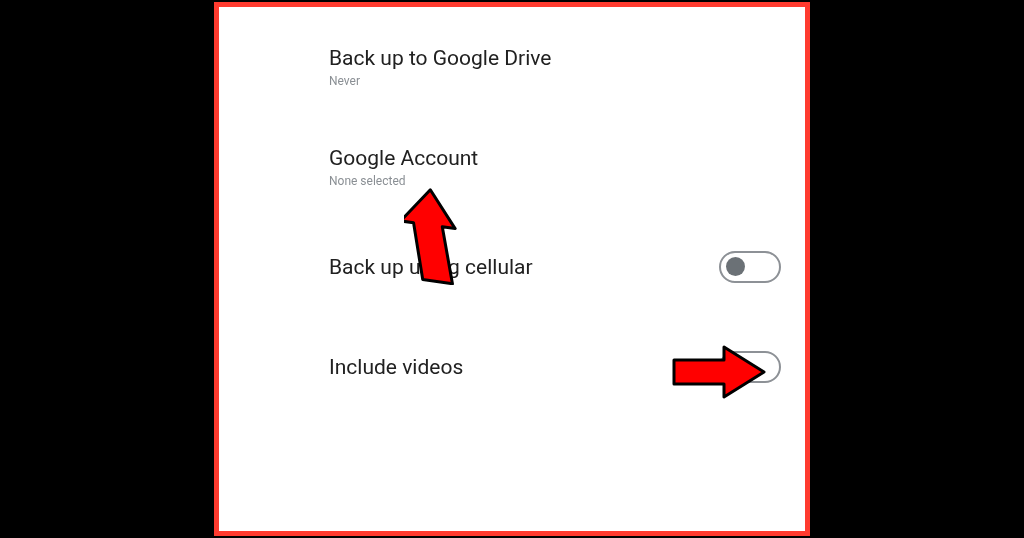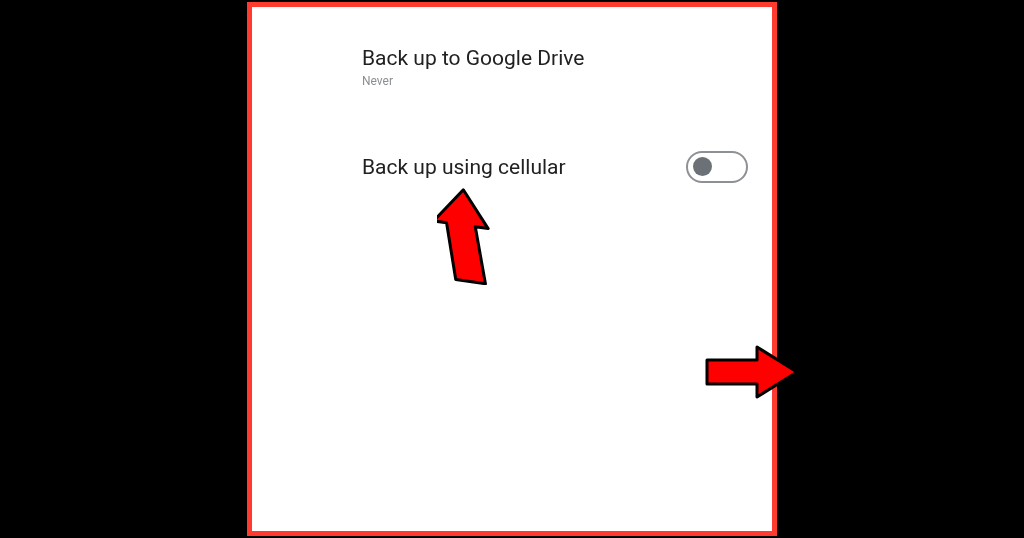--- a/index.html
+++ b/index.html
@@ -10,21 +10,21 @@
     body {
       width: 1024px;
       height: 538px;
       background: #000;
       display: flex;
       align-items: center;
       justify-content: center;
       font-family: Roboto, Arial, sans-serif;
     }
     .frame {
-      width: 530px;
+      width: 596px;
       height: 534px;
       background: #fff;
       border: 5px solid #ff3b2f;
       position: relative;
       padding: 24px 0 0 0;
     }
     .setting-row {
       display: flex;
       align-items: center;
       justify-content: space-between;
@@ -80,28 +80,40 @@
 
 <div class="frame">
 
   <div class="setting-row">
     <div class="setting-text">
       <span class="setting-label">Back up to Google Drive</span>
       <span class="setting-value">Never</span>
     </div>
   </div>
 
+  <div class="setting-row">
+    <div class="setting-text">
+      <span class="setting-label">Google Account</span>
+      <span class="setting-value">None selected</span>
+    </div>
+  </div>
 
   <div class="setting-row">
     <div class="setting-text">
       <span class="setting-label">Back up using cellular</span>
     </div>
     <div class="toggle"></div>
   </div>
 
+  <div class="setting-row">
+    <div class="setting-text">
+      <span class="setting-label">Include videos</span>
+    </div>
+    <div class="toggle"></div>
+  </div>
 
   <svg class="arrow-up" style="left:185px; top:178px;" width="80" height="100" viewBox="0 0 80 100">
     <path d="M 20 5 L 50 40 L 37 40 L 55 95 L 25 95 L 8 40 L -5 40 Z" fill="#ff0000" stroke="#000" stroke-width="3" stroke-linejoin="round" transform="rotate(8 25 50)"></path>
   </svg>
 
   <svg class="arrow-right" style="left:450px; top:335px;" width="100" height="60" viewBox="0 0 100 60">
     <path d="M 5 18 L 55 18 L 55 5 L 95 30 L 55 55 L 55 42 L 5 42 Z" fill="#ff0000" stroke="#000" stroke-width="3" stroke-linejoin="round"></path>
   </svg>
 
 </div>

